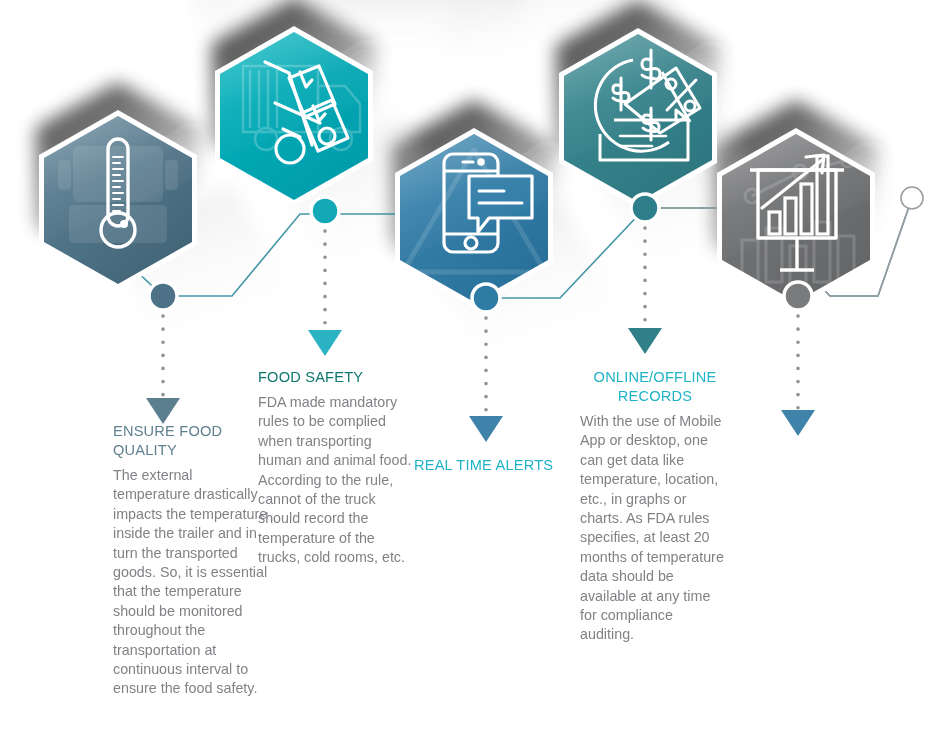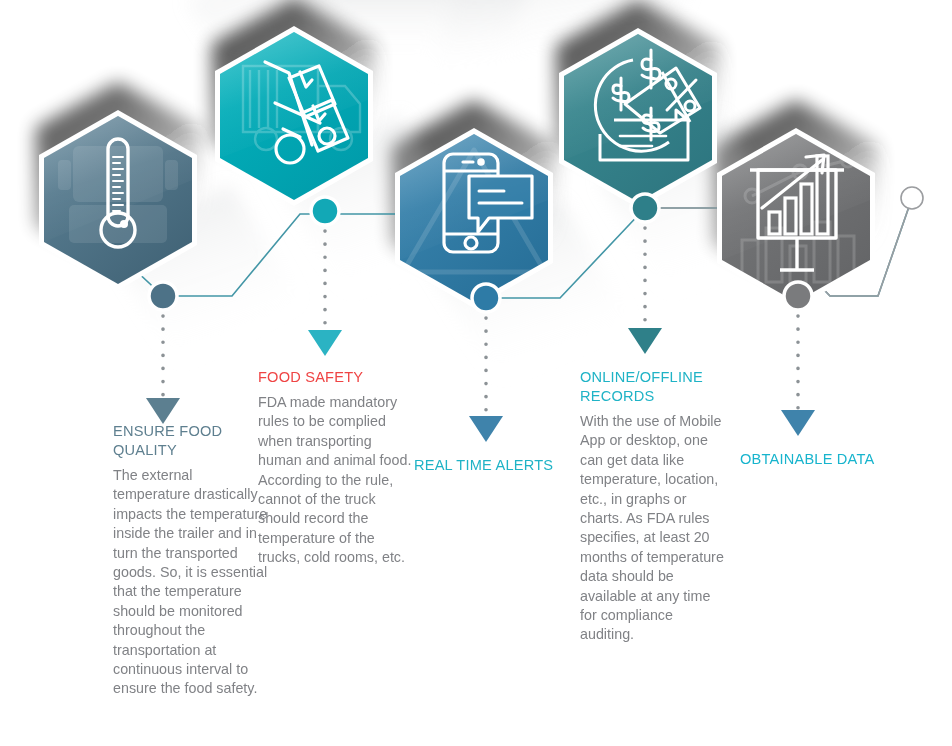--- a/index.html
+++ b/index.html
@@ -19,21 +19,21 @@
   }
   .col .body{
     font-size:14.3px;line-height:19.4px;color:#808286;
     font-weight:400;margin:0;
   }
   .c0{left:113px; top:422px; width:160px;}
   .c1{left:258px;top:368px; width:160px;}
   .c2{left:414px;top:456px; width:155px;}
   .c3{left:580px;top:368px; width:150px;}
   .c4{left:740px;top:450px; width:160px;}
-  .c3 .heading{text-align:left;}
+  .c3 .heading{text-align:center;}
 </style>
 </head>
 <body>
 
 <div id="stage">
 
   <svg class="layer" viewBox="0 0 952 746">
     <defs>
       <linearGradient id="shadeDown" x1="0" y1="0" x2="0" y2="1">
         <stop offset="0" stop-color="#b9bcbe" stop-opacity="0.95"></stop>
@@ -318,30 +318,29 @@
       <polygon points="781,410 815,410 798,436" fill="#3f83ab"></polygon>
     </g>
   </svg>
 
   <div class="col c0">
     <div class="heading" style="color:#5e7f8f">ENSURE FOOD QUALITY</div>
     <p class="body">The external temperature drastically impacts the temperature inside the trailer and in turn the transported goods. So, it is essential that the temperature should be monitored throughout the transportation at continuous interval to ensure the food safety.</p>
   </div>
 
   <div class="col c1">
-    <div class="heading" style="color:#ef4444">FOOD SAFETY</div>
+    <div class="heading" style="color:#0f766e">FOOD SAFETY</div>
     <p class="body">FDA made mandatory rules to be complied when transporting human and animal food. According to the rule, cannot of the truck should record the temperature of the trucks, cold rooms, etc.</p>
   </div>
 
   <div class="col c2">
     <div class="heading" style="color:#1fb3c6">REAL TIME ALERTS</div>
   </div>
 
   <div class="col c3">
     <div class="heading" style="color:#1fb3c6">ONLINE/OFFLINE RECORDS</div>
     <p class="body">With the use of Mobile App or desktop, one can get data like temperature, location, etc., in graphs or charts. As FDA rules specifies, at least 20 months of temperature data should be available at any time for compliance auditing.</p>
   </div>
 
   <div class="col c4">
-    <div class="heading" style="color:#17b4cd">OBTAINABLE DATA</div>
   </div>
 
 </div>
 
 </body></html>

